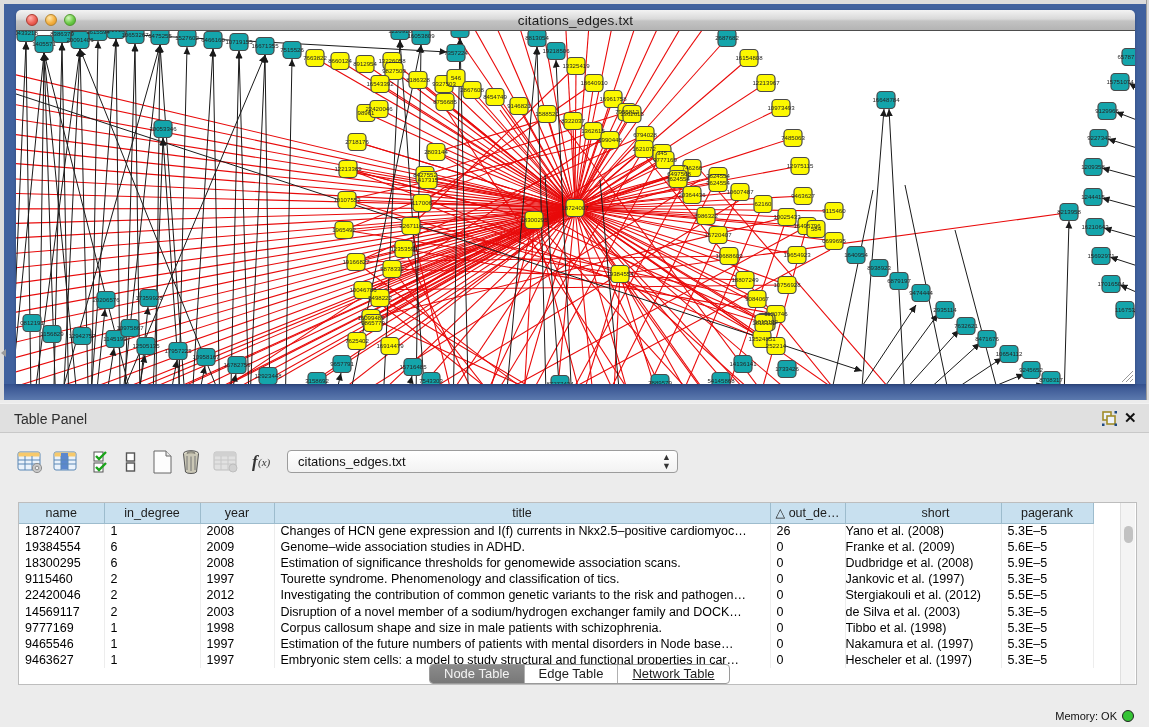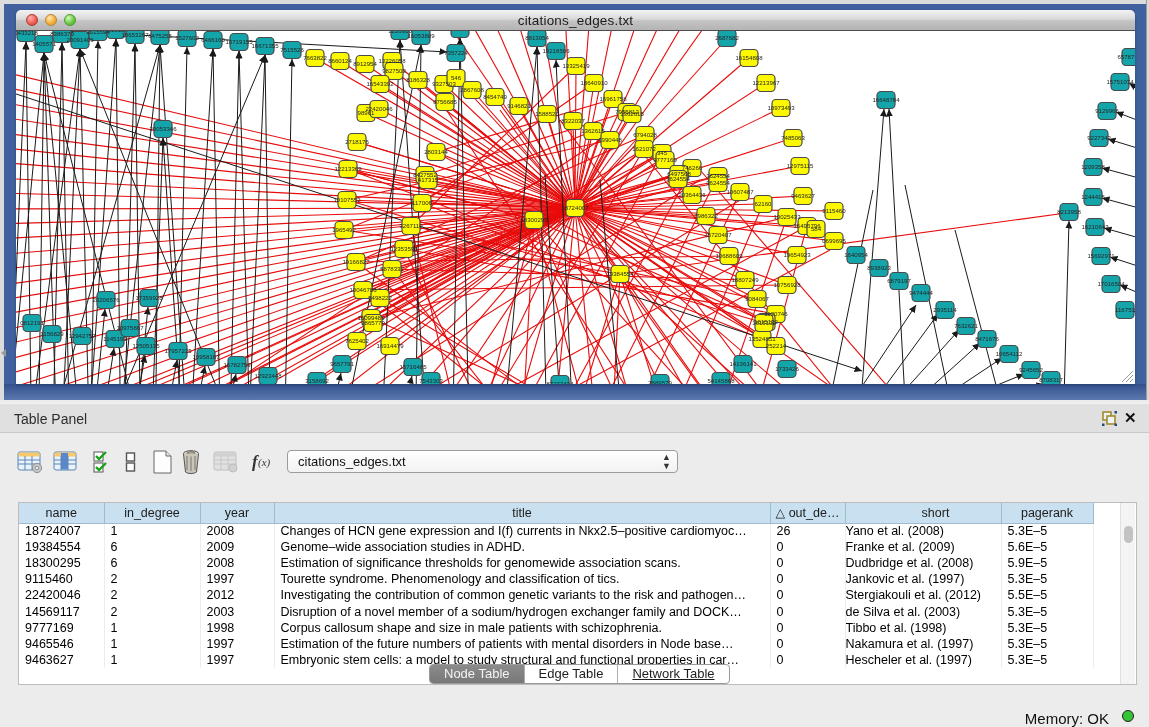--- a/index.html
+++ b/index.html
@@ -63,21 +63,21 @@
   background:#c2c2c2; border-radius:5px; }
 
 #tabs { position:absolute; left:429px; top:664px; height:20px; display:flex;
   border:1px solid #9a9a9a; border-radius:4px; overflow:hidden;
   background:#fff; font-size:13px;align-items:flex-end; }
 #tabs .seg { padding:1px 14px 0 14px; line-height:18px; color:#1c1c1c;
   border-right:1px solid #b0b0b0; }
 #tabs .seg.sel { background:linear-gradient(180deg,#8c8c8c,#787878); color:#f4f4f4; }
 #tabs .seg:last-child { border-right:none;text-decoration:underline; }
 
-#mem { position:absolute; right:40px; top:710px; font-size:15px; color:#111; }
+#mem { position:absolute; right:32px; top:710px; font-size:11px; color:#111; }
 #memdot { position:absolute; right:15px; top:710px; width:12px; height:12px;
   border-radius:50%; background:#35c435; border:1.5px solid #222; }
 
 
 #rstrip { position:absolute; left:1146px; top:0; width:3px; height:400px; background:#d8d8d8; border-left:1px solid #9a9a9a; }
 #tpfloat { position:absolute; left:1102px; top:411px; width:16px; height:15px; }
 #tpclose { position:absolute; left:1124px; top:410px; width:14px; height:15px;
   font-size:15px; font-weight:bold; color:#111; line-height:15px; }
 </style></head>
 <body>

